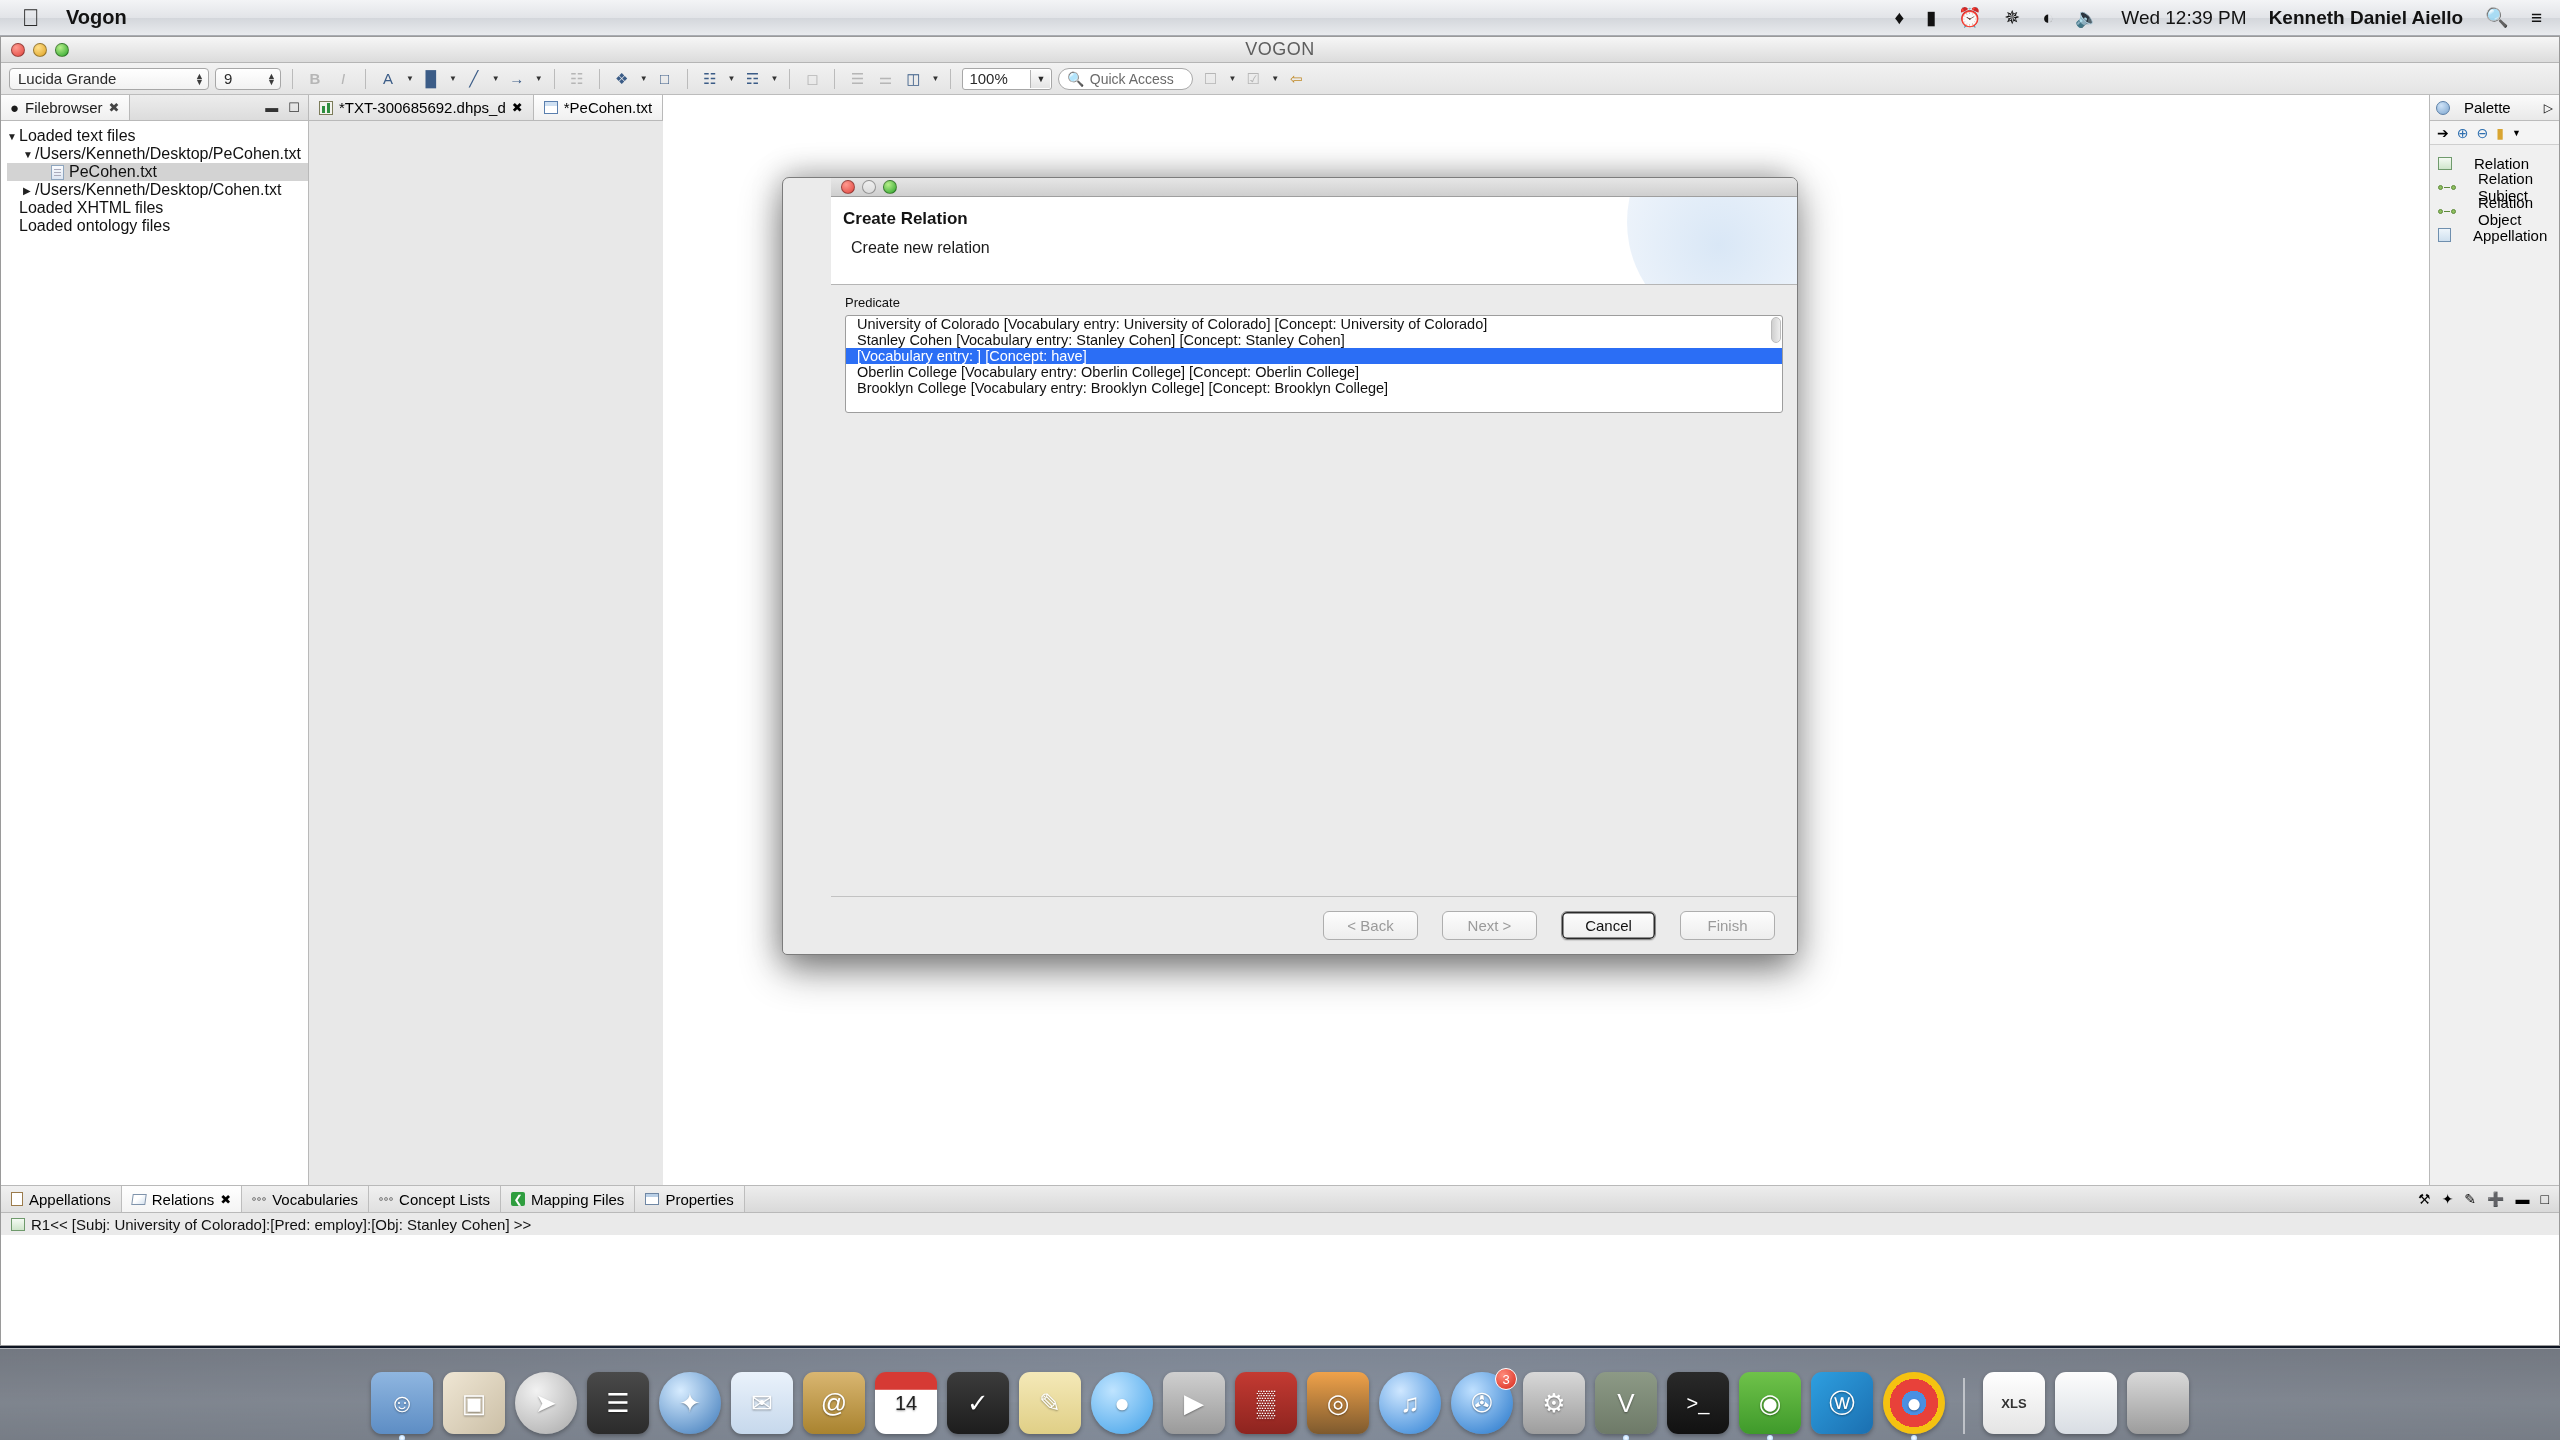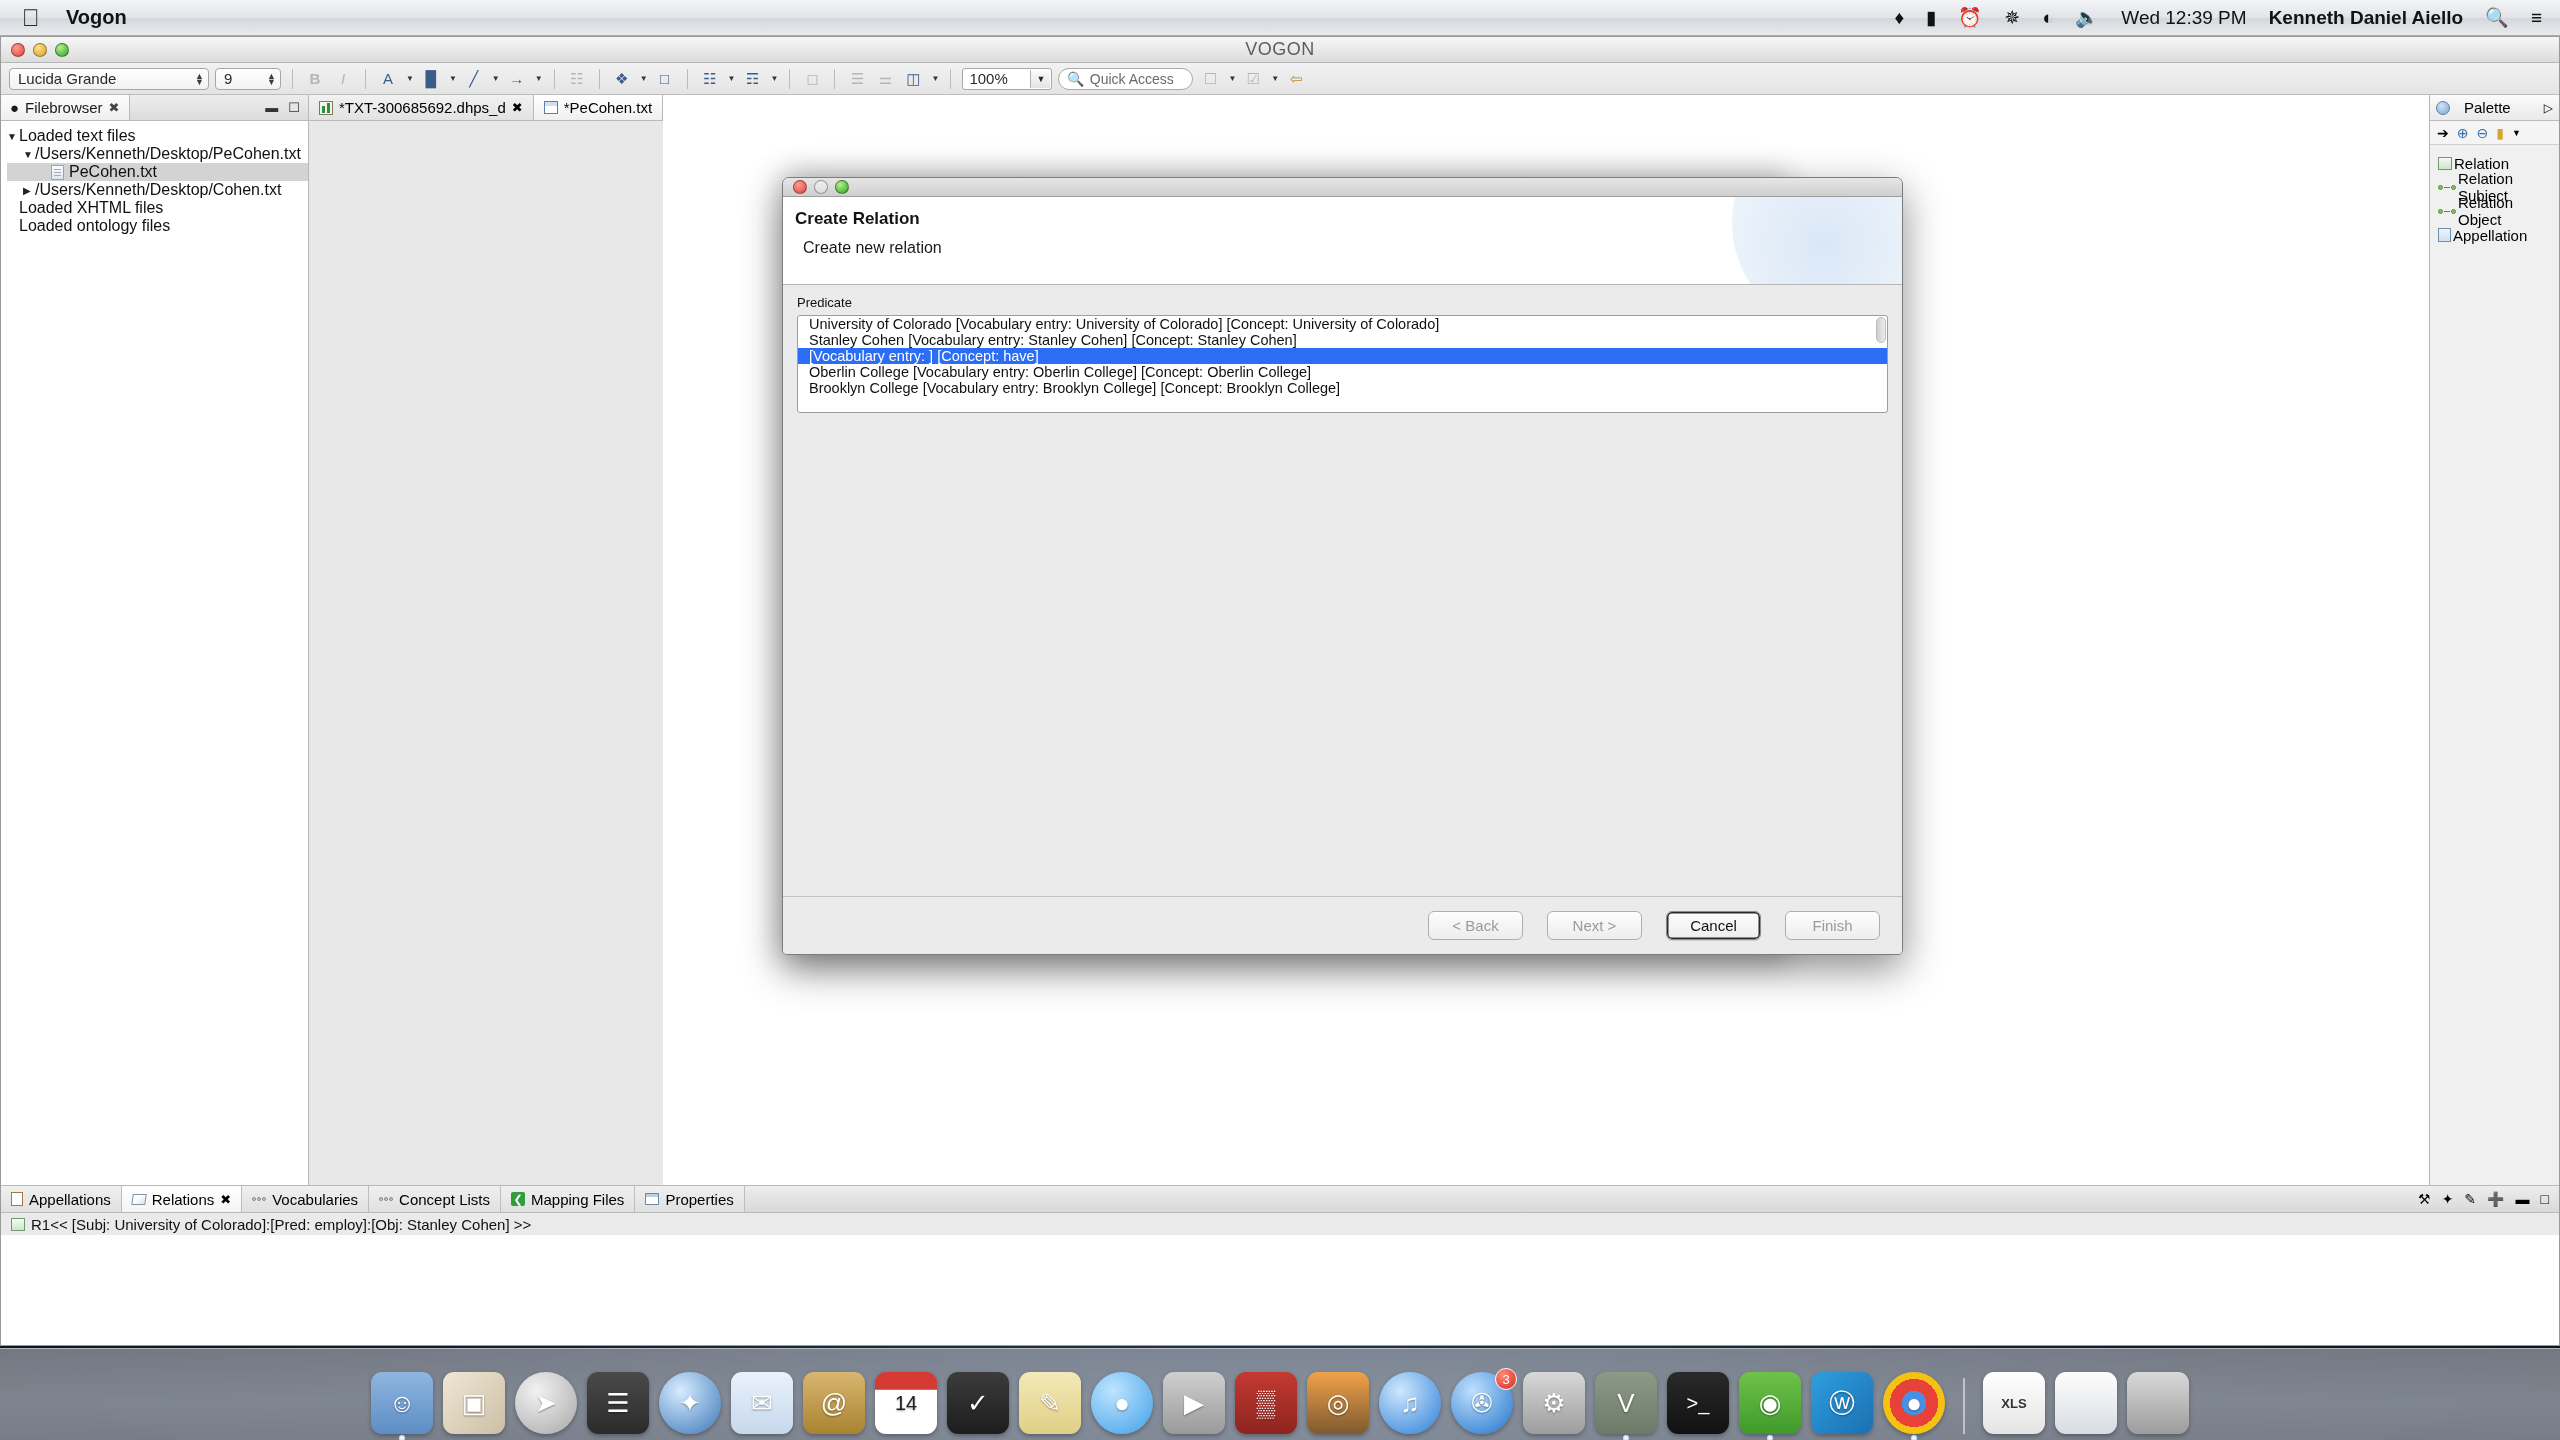--- a/index.html
+++ b/index.html
@@ -137,21 +137,21 @@
   
   #palette { width:130px; background:#f0f0f0; border-left:1px solid #b9b9b9; display:flex; flex-direction:column; }
   .pal-head { height:26px; display:flex; align-items:center; gap:14px; padding:0 6px; font-size:15px;
               background:linear-gradient(to bottom,#fbfbfb,#e9e9e9); border-bottom:1px solid #bcbcbc; }
   .pal-head .arrow { margin-left:auto; font-size:12px; }
   .pal-ico { width:14px; height:14px; border-radius:50%;
              background:radial-gradient(circle at 35% 30%,#cfe3f7,#7ea6cf); border:1px solid #5b7fa6; }
   .pal-tools { height:24px; display:flex; align-items:center; gap:8px; padding:0 7px;
                border-bottom:1px solid #cfcfcf; background:#f4f4f4; font-size:14px; }
   .pal-list { padding-top:6px; }
-  .pal-item { height:24px; display:flex; align-items:center; gap:2px; padding:0 8px; font-size:15px; }
+  .pal-item { height:24px; display:flex; align-items:center; gap:22px; padding:0 8px; font-size:15px; }
   .ico-relation{width:14px;height:13px;background:linear-gradient(to bottom,#f4faf3,#cfe5cb);border:1px solid #6f9a6c;}
   .ico-link{display:flex;align-items:center;gap:1px;}
   .ico-link i{display:block;width:5px;height:5px;border-radius:50%;background:#8dbf5e;border:1px solid #5f8a3b;}
   .ico-link b{display:block;width:6px;height:1px;background:#5f8a3b;}
   .ico-appel{width:13px;height:14px;background:linear-gradient(to bottom,#eef5fb,#cfe0ef);border:1px solid #6f8fae;}
 
   
   #bottom { height:160px; border-top:1px solid #b9b9b9; background:#efefef; display:flex; flex-direction:column; }
   #btabs { height:27px; display:flex; background:linear-gradient(to bottom,#ededed,#d9d9d9);
            border-bottom:1px solid #b9b9b9; }
@@ -170,24 +170,24 @@
   .ico-prop:before{content:"";display:block;height:3px;background:#b9cfe6;}
   #bcontent { flex:1; background:#fff; }
   .brow { height:22px; display:flex; align-items:center; gap:6px; padding-left:10px;
           background:#eaeaea; font-size:15px; color:#111; }
   .ico-rel-sm{width:14px;height:13px;background:linear-gradient(to bottom,#f4faf3,#cfe5cb);border:1px solid #6f9a6c;}
 
   
   #dimshadow{ position:absolute; left:782px; top:172px; width:1008px; height:790px;
     background:rgba(0,0,0,.22); filter:blur(14px); border-radius:12px; z-index:29; }
   #dialog {
-    position:absolute; left:782px; top:177px; width:1121px; height:778px;
+    position:absolute; left:782px; top:177px; width:1016px; height:778px;
     background:#ebebeb; border:1px solid #7c7c7c; border-radius:7px 7px 5px 5px;
     box-shadow:0 14px 40px rgba(0,0,0,.45);
-    z-index:30; display:flex; flex-direction:column; overflow:hidden;
+    z-index:30; display:flex; flex-direction:column; overflow:hidden;padding-left:48px;
   }
   #dlg-title {
     height:19px; background:linear-gradient(to bottom,#e6e6e6,#cfcfcf);
     border-bottom:1px solid #9e9e9e; display:flex; align-items:center; padding-left:10px;
   }
   #dlg-title .traffic { position:static; gap:7px; }
   #dlg-header {
     height:88px; background:#fff; border-bottom:1px solid #b5b5b5;
     padding:12px 0 0 12px; position:relative; overflow:hidden;
   }

